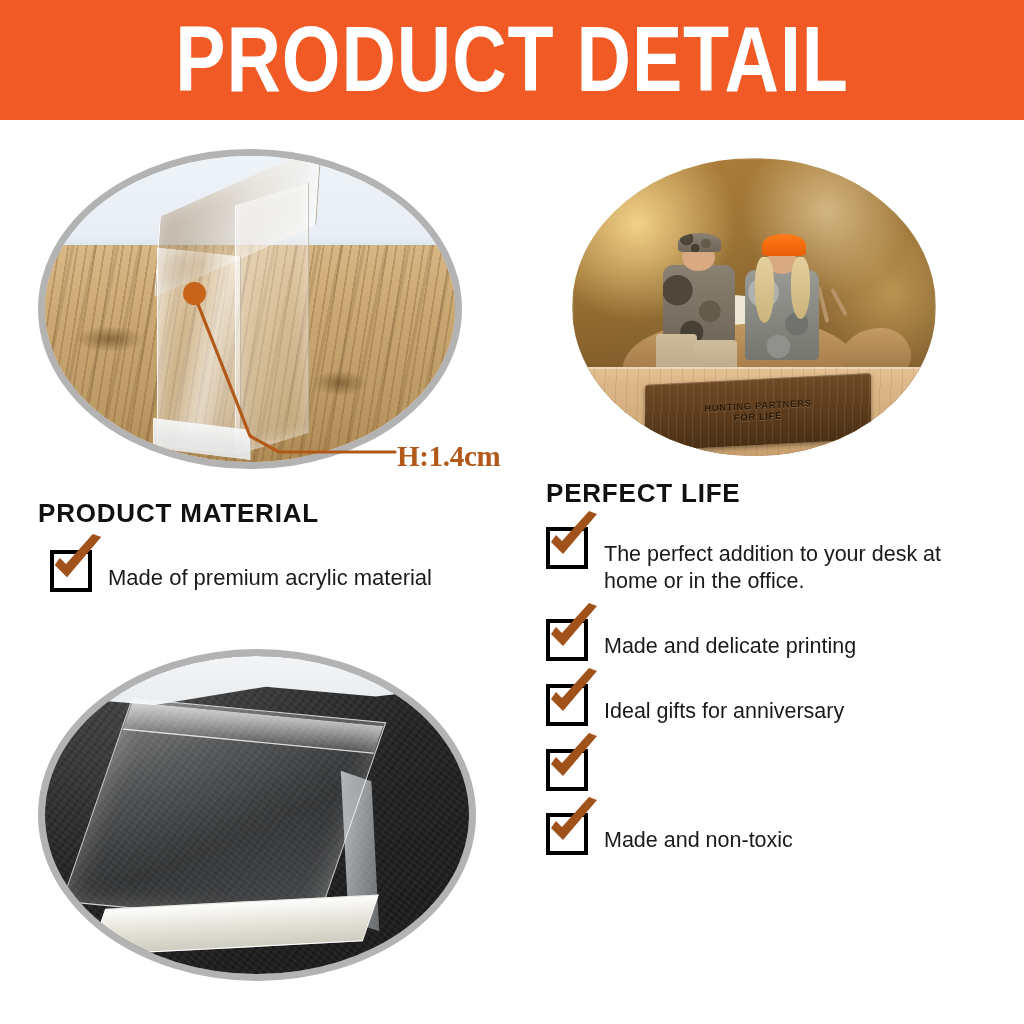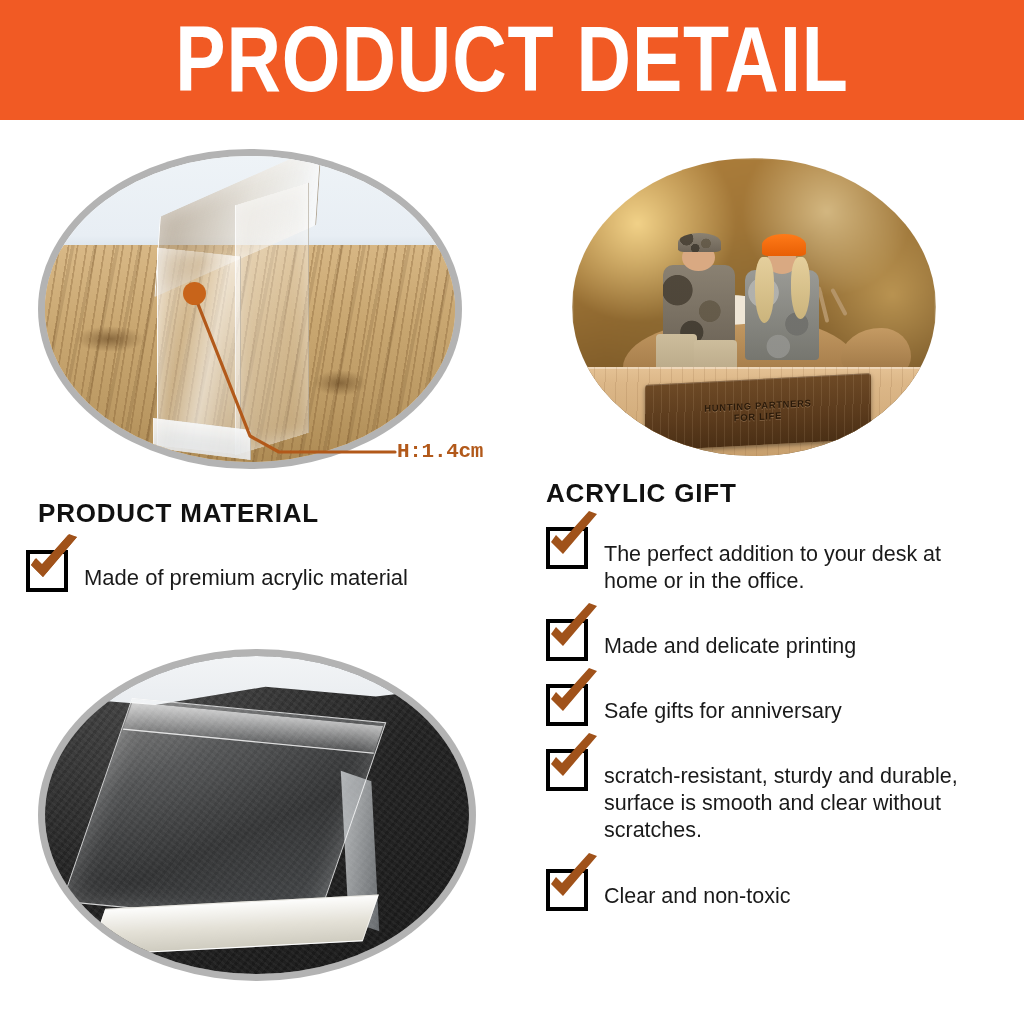--- a/index.html
+++ b/index.html
@@ -235,37 +235,37 @@
   .p-hair{position:absolute;background:linear-gradient(#e5cf9c,#cbb47c);border-radius:40% 40% 50% 50%;}
 
   
   .callout-dot{
     position:absolute;left:183px;top:282px;width:23px;height:23px;
     border-radius:50%;background:#c8641a;
   }
   .callout-svg{position:absolute;left:0;top:0;width:1024px;height:1024px;pointer-events:none;}
   .callout-label{
     position:absolute;left:397px;top:440px;
-    color:#b2591a;font-weight:bold;font-size:21px;
-    font-family:Liberation Mono, monospace;
+    color:#b2591a;font-weight:bold;font-size:29px;
+    font-family:Liberation Serif, serif;
     letter-spacing:-.3px;white-space:nowrap;
   }
 
   
   .section-heading{
     position:absolute;
     font-family:"Liberation Sans", sans-serif;
     font-weight:bold;font-size:26px;color:#111111;
     letter-spacing:.8px;white-space:nowrap;
   }
   #heading-acrylic{ left:38px; top:498px; }
   #heading-gift{   left:546px; top:478px; }
 
   .bullet-list{position:absolute;}
-  #list-acrylic{ left:26px; top:548px; width:480px; }
+  #list-acrylic{ left:50px; top:548px; width:480px; }
   #list-gift{    left:546px; top:525px; width:450px; }
 
   .bullet{
     position:relative;
     display:flex;align-items:flex-start;
     margin-bottom:22px;
   }
   .chk{
     position:relative;flex:0 0 auto;
     width:40px;height:40px;margin-top:2px;
@@ -376,21 +376,21 @@
         <span class="chk-box"></span>
         <svg class="chk-tick" viewBox="0 0 58 58">
           <path d="M6 31 L18 43 L52 3 L44 0 L17 30 L11 24 Z" fill="#a0521a"></path>
           <path d="M6 31 L18 43 L52 3 L43 1 L17 31 L10 25 Z" fill="#a0521a"></path>
         </svg>
       </span>
       <span class="bullet-text">Made of premium acrylic material</span>
     </div>
   </div>
 
-  <div class="section-heading" id="heading-gift">ACRYLIC GIFT</div>
+  <div class="section-heading" id="heading-gift">PERFECT LIFE</div>
 
   <div class="bullet-list" id="list-gift">
 
     <div class="bullet">
       <span class="chk">
         <span class="chk-box"></span>
         <svg class="chk-tick" viewBox="0 0 58 58">
           <path d="M6 31 L18 43 L52 3 L44 0 L17 30 L11 24 Z" fill="#a0521a"></path>
         </svg>
       </span>
@@ -407,38 +407,37 @@
       <span class="bullet-text">Made and delicate printing</span>
     </div>
 
     <div class="bullet">
       <span class="chk">
         <span class="chk-box"></span>
         <svg class="chk-tick" viewBox="0 0 58 58">
           <path d="M6 31 L18 43 L52 3 L44 0 L17 30 L11 24 Z" fill="#a0521a"></path>
         </svg>
       </span>
-      <span class="bullet-text">Safe gifts for anniversary</span>
-    </div>
-
-    <div class="bullet">
-      <span class="chk">
-        <span class="chk-box"></span>
-        <svg class="chk-tick" viewBox="0 0 58 58">
-          <path d="M6 31 L18 43 L52 3 L44 0 L17 30 L11 24 Z" fill="#a0521a"></path>
-        </svg>
-      </span>
-      <span class="bullet-text">scratch-resistant, sturdy and durable, surface is smooth and clear without scratches.</span>
-    </div>
-
-    <div class="bullet">
-      <span class="chk">
-        <span class="chk-box"></span>
-        <svg class="chk-tick" viewBox="0 0 58 58">
-          <path d="M6 31 L18 43 L52 3 L44 0 L17 30 L11 24 Z" fill="#a0521a"></path>
-        </svg>
-      </span>
-      <span class="bullet-text">Clear and non-toxic</span>
+      <span class="bullet-text">Ideal gifts for anniversary</span>
+    </div>
+
+    <div class="bullet">
+      <span class="chk">
+        <span class="chk-box"></span>
+        <svg class="chk-tick" viewBox="0 0 58 58">
+          <path d="M6 31 L18 43 L52 3 L44 0 L17 30 L11 24 Z" fill="#a0521a"></path>
+        </svg>
+      </span>
+    </div>
+
+    <div class="bullet">
+      <span class="chk">
+        <span class="chk-box"></span>
+        <svg class="chk-tick" viewBox="0 0 58 58">
+          <path d="M6 31 L18 43 L52 3 L44 0 L17 30 L11 24 Z" fill="#a0521a"></path>
+        </svg>
+      </span>
+      <span class="bullet-text">Made and non-toxic</span>
     </div>
 
   </div>
 
 </div>
 
 </body></html>

